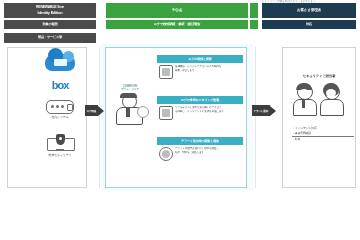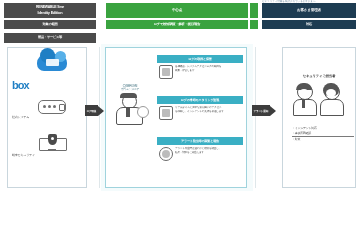--- a/index.html
+++ b/index.html
@@ -63,21 +63,21 @@
     position:absolute;
     box-sizing:border-box;
     background:#ffffff;
     border:0.6px solid #c9d6dd;
   }
   #panel-left{left:7px;top:47px;width:80px;height:141px;}
   #panel-mid{left:105px;top:47px;width:142px;height:141px;border-color:#9fd3dd;}
   #panel-right{left:282px;top:47px;width:74px;height:141px;}
 
   
-  .svc{position:absolute;left:4px;width:80px;text-align:left;}
+  .svc{position:absolute;left:12px;width:80px;text-align:center;}
   .svc-label{font-size:3px;color:#4a4a4a;margin-top:1px;letter-spacing:-0.2px;}
 
   
   .cloud{
     position:relative;width:30px;height:17px;margin:0 auto;
     background:#2a8ad4;border-radius:9px 9px 7px 7px;
   }
   .cloud:before{
     content:"";position:absolute;left:3px;top:-6px;width:15px;height:15px;
     background:#1f7fc4;border-radius:50%;

